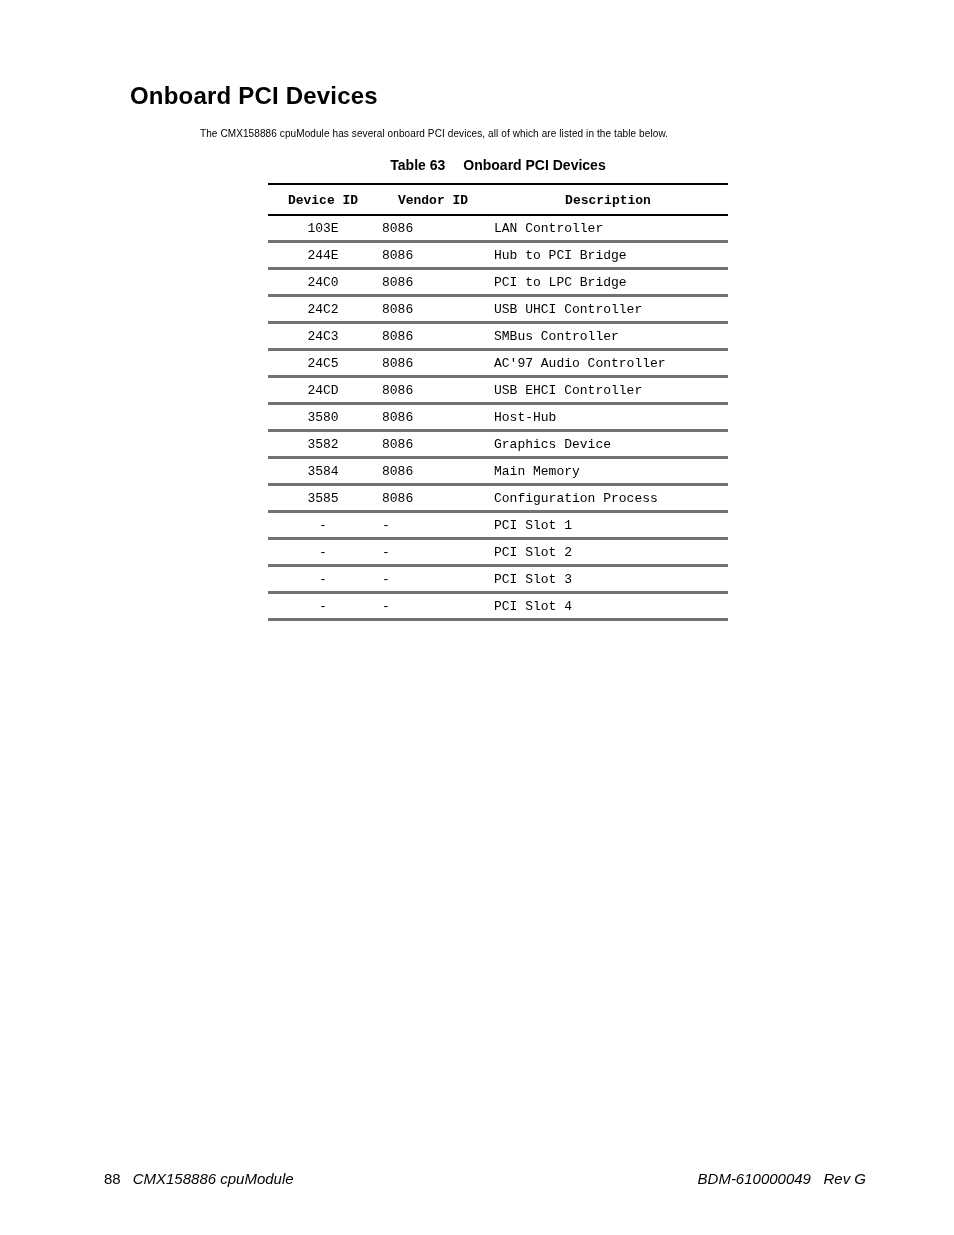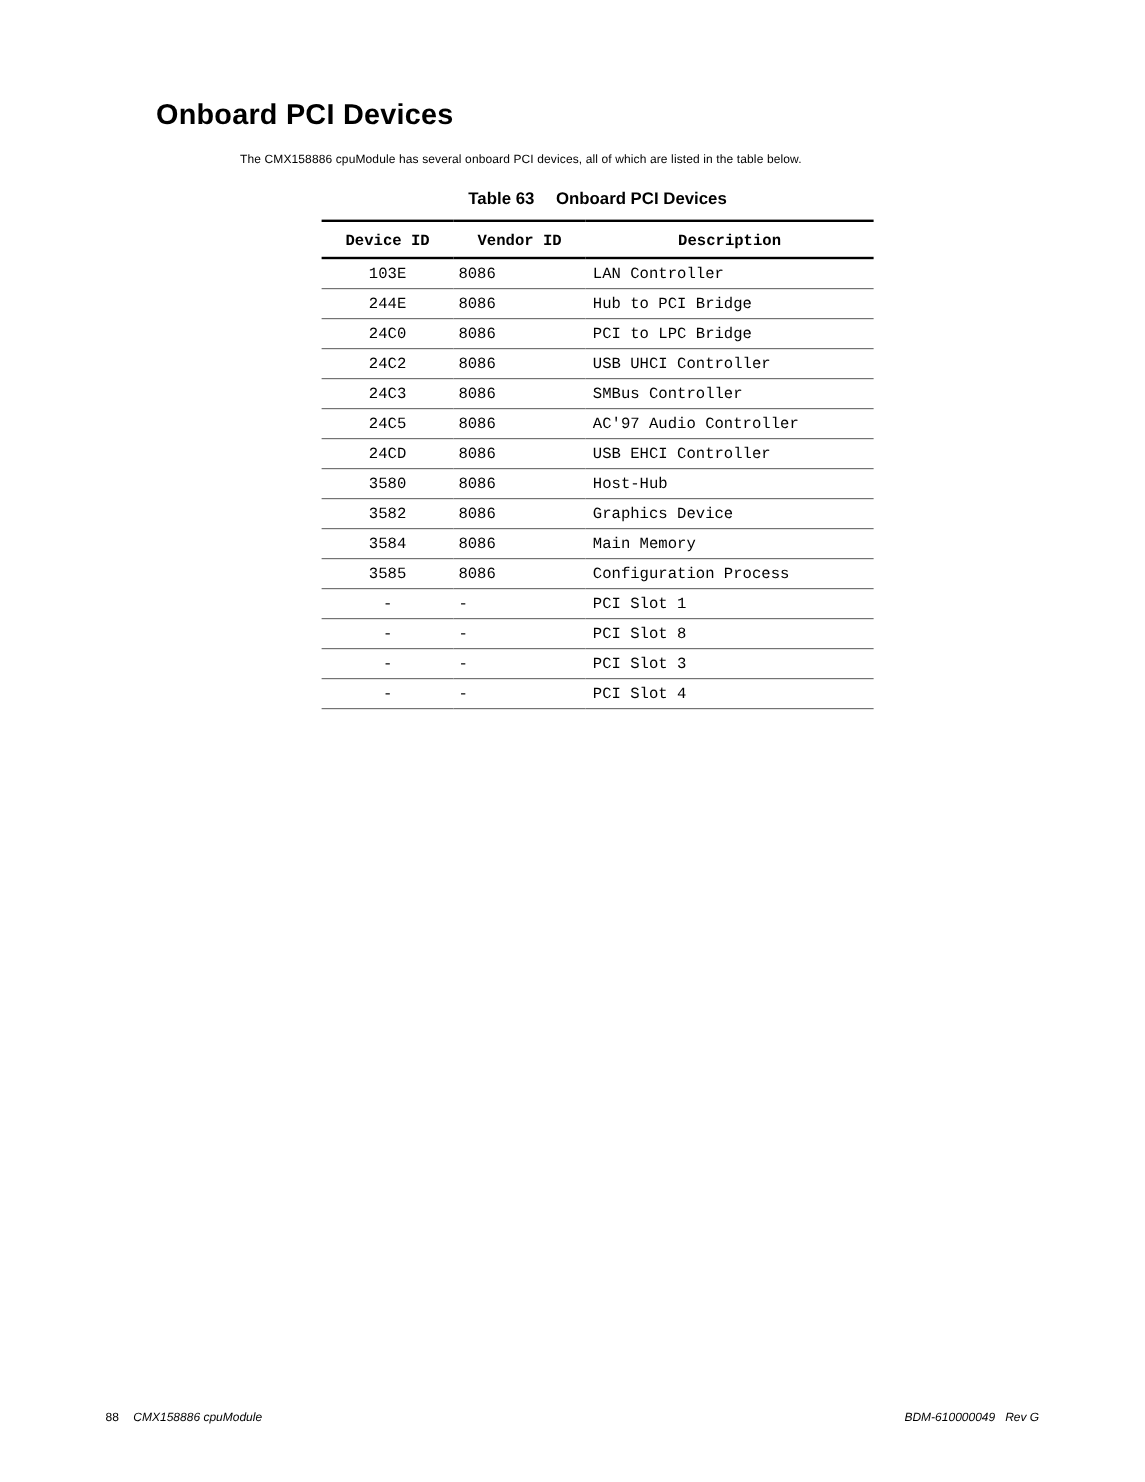--- a/index.html
+++ b/index.html
@@ -52,43 +52,43 @@
     th {
       font-size: 13px;
       font-weight: 700;
       text-align: center;
       padding: 8px 4px 6px 4px;
     }
     th:nth-child(1) { width: 110px; }
     th:nth-child(2) { width: 110px; }
     th:nth-child(3) { width: 240px; }
     tbody tr {
-      border-bottom: 1px solid #737373;
+      border-bottom: 3px solid #737373;
     }
     td {
       font-size: 13px;
       padding: 5px 4px 4px 4px;
     }
     td:nth-child(1) {
       text-align: center;
     }
     td:nth-child(2) {
     }
     td:nth-child(3) {
       text-align: left;
       padding-left: 6px;
     }
     .footer {
       position: absolute;
       bottom: 48px;
-      left: 88px;
+      left: 104px;
       right: 88px;
       display: flex;
       justify-content: space-between;
-      font-size: 10px;
+      font-size: 15px;
       font-style: italic;
     }
     .footer .pn {
       font-style: italic;
     }
     .footer .left .num {
       font-style: normal;
       margin-right: 12px;
     }
   </style>
@@ -166,21 +166,21 @@
           <td>Configuration Process</td>
         </tr>
         <tr>
           <td>-</td>
           <td>-</td>
           <td>PCI Slot 1</td>
         </tr>
         <tr>
           <td>-</td>
           <td>-</td>
-          <td>PCI Slot 8</td>
+          <td>PCI Slot 2</td>
         </tr>
         <tr>
           <td>-</td>
           <td>-</td>
           <td>PCI Slot 3</td>
         </tr>
         <tr>
           <td>-</td>
           <td>-</td>
           <td>PCI Slot 4</td>

